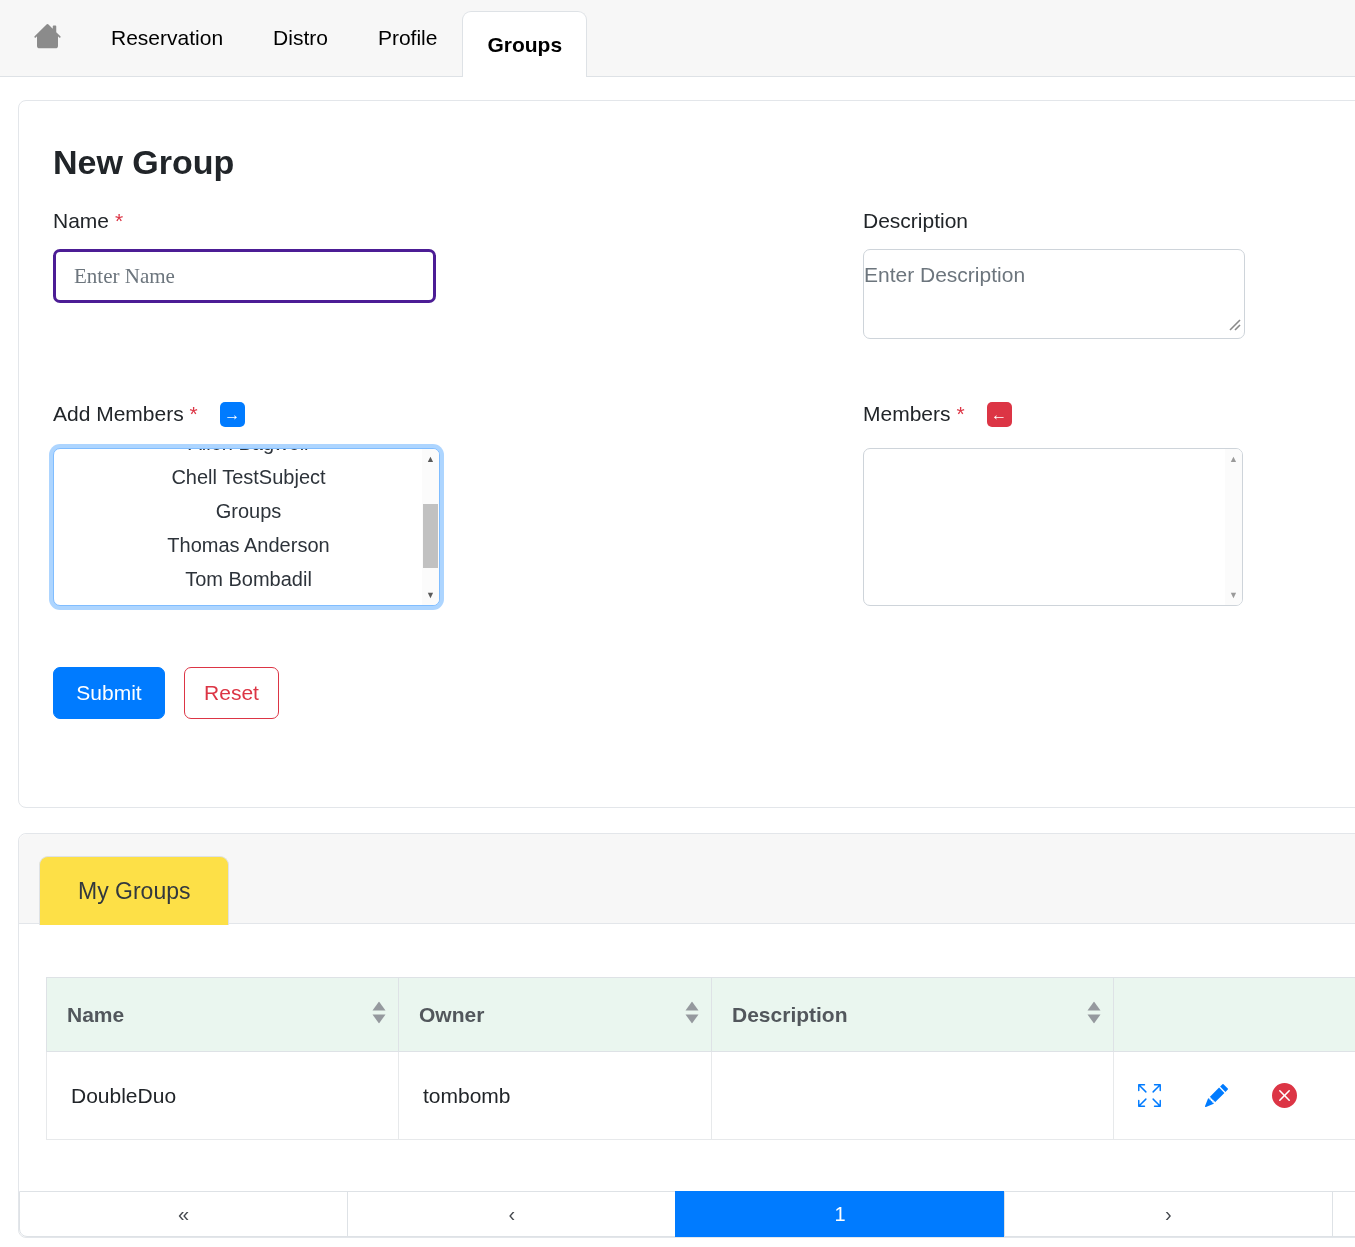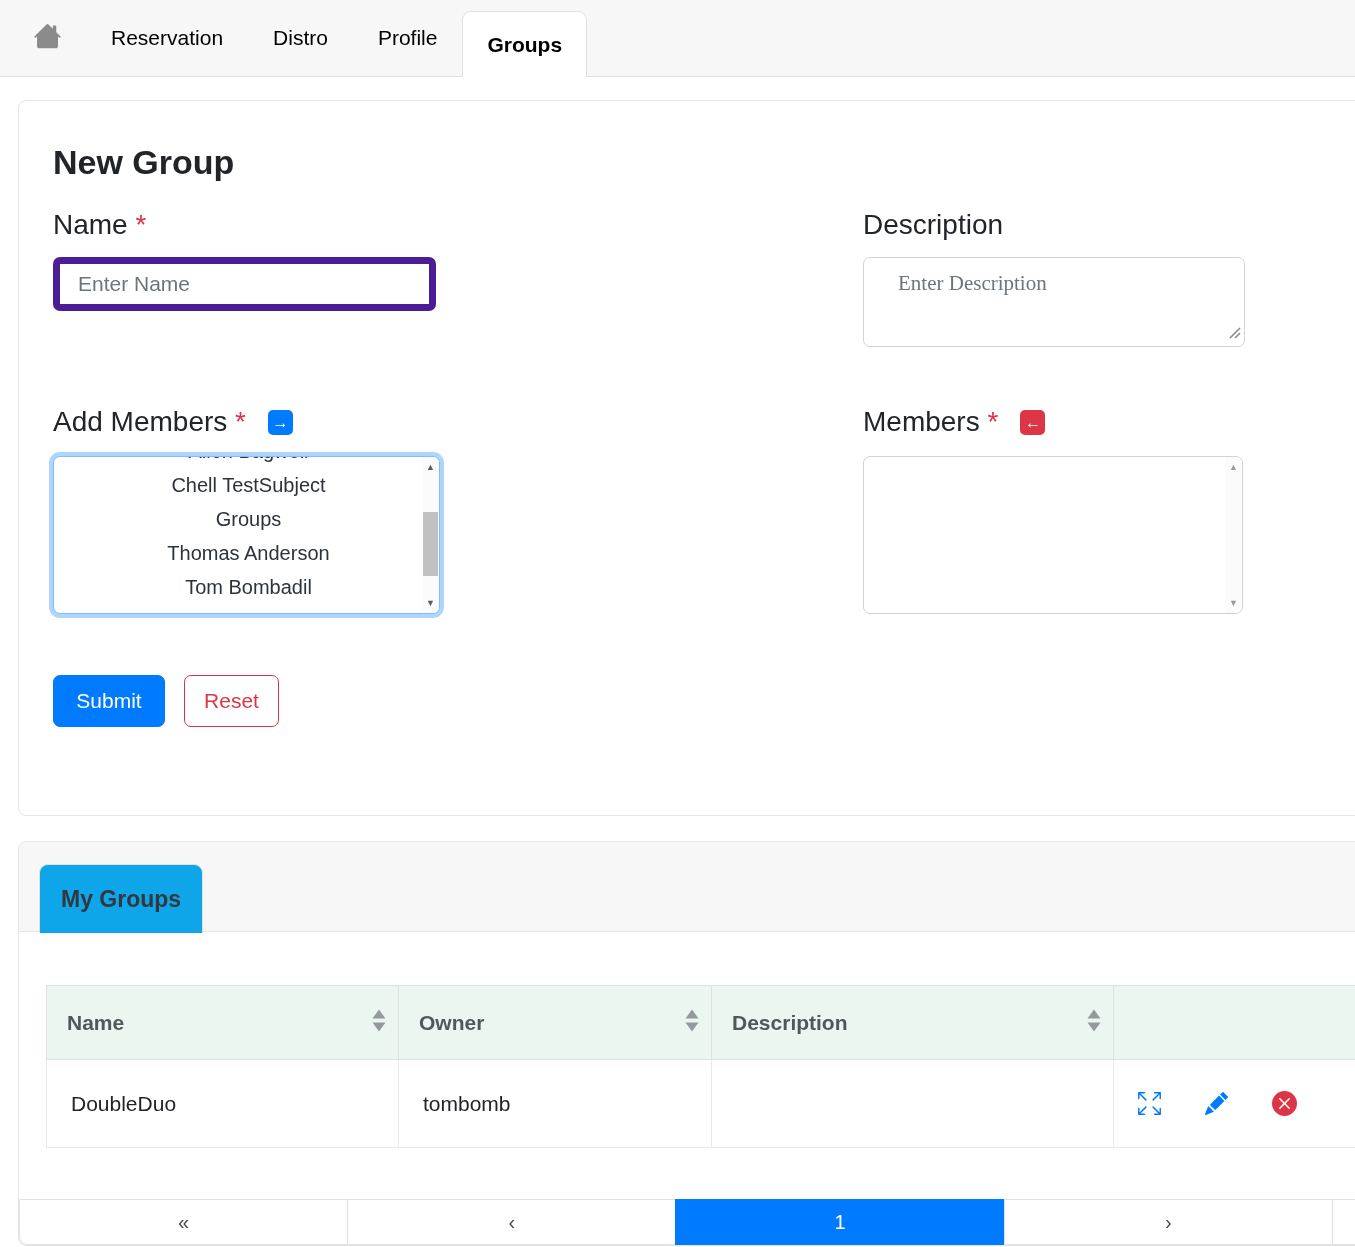--- a/index.html
+++ b/index.html
@@ -22,29 +22,29 @@
   
   .card { margin:0 18px; background:#fff; border:1px solid #e3e6ea; border-radius:8px; }
   .form-card { margin-top:23px; padding:42px 34px 88px 34px; }
 
   .page-title { font-size:34px; font-weight:600; margin:0 0 27px 0; color:#212529; }
 
   .form-row { display:flex; align-items:flex-start; }
   .col-left  { width:387px; }
   .col-right { width:382px; margin-left:423px; }
 
-  .field-label { font-size:28px; color:#212529; display:inline-block; margin-bottom:16px; }
+  .field-label { font-size:21px; color:#212529; display:inline-block; margin-bottom:16px; }
   .req { color:#dc3545; }
 
-  .text-input { width:383px; height:54px; border:7px solid #4c1d95; border-radius:7px;
-                padding:0 18px; font-size:21px; color:#212529; font-family:Liberation Sans, sans-serif; outline:none; }
+  .text-input { width:383px; height:54px; border:3px solid #4c1d95; border-radius:7px;
+                padding:0 18px; font-size:21px; color:#212529; font-family:Liberation Serif, serif; outline:none; }
   .text-input::placeholder, .textarea::placeholder { color:#6c757d; }
   .textarea-wrap { position:relative; width:382px; }
   .textarea { width:100%; height:90px; border:1px solid #ced4da; border-radius:7px;
-              padding:13px 34px; font-size:21px; color:#212529; font-family:Liberation Serif, serif;
+              padding:13px 0; font-size:21px; color:#212529; font-family:Liberation Sans, sans-serif;
               resize:none; outline:none; }
   .resize-grip { position:absolute; right:4px; bottom:8px; pointer-events:none; }
 
   .members-section { margin-top:57px; }
   .label-line { display:flex; align-items:center; margin-bottom:20px; height:28px; }
   .xfer-btn { width:25px; height:25px; border:none; border-radius:5px; margin-left:22px;
               color:#fff; font-size:16px; line-height:23px; text-align:center; padding:0; cursor:pointer;
               font-family:inherit; }
   .xfer-blue { background:#007bff; }
   .xfer-red  { background:#dc3545; }
@@ -68,22 +68,22 @@
   .btn { font-size:21px; border-radius:7px; cursor:pointer; font-family:inherit; }
   .btn-primary { width:112px; height:52px; background:#007bff; color:#fff; border:1px solid #007bff; }
   .btn-outline-danger { width:95px; height:52px; margin-left:19px; background:#fff;
                         color:#dc3545; border:1px solid #dc3545; }
 
   
   .groups-card { margin-top:25px; height:405px; display:flex; flex-direction:column; padding:0; }
   .card-header { height:90px; background:#f7f7f7; border-bottom:1px solid #e3e6ea;
                  border-radius:8px 8px 0 0; padding:22px 0 0 20px; }
   .tab-mygroups { display:inline-flex; align-items:center; height:69px; margin-bottom:-1px;
-                  padding:0 21px; background:#0ea5e9; border:1px solid #dee2e6; border-bottom:none;
-                  border-radius:9px 9px 0 0; font-size:23px; font-weight:700; color:#32383e; cursor:pointer; }
+                  padding:0 38px; background:#fde047; border:1px solid #dee2e6; border-bottom:none;
+                  border-radius:9px 9px 0 0; font-size:23px; font-weight:400; color:#32383e; cursor:pointer; }
   .card-body { flex:1; padding:53px 27px 0 27px; }
 
   table.groups { border-collapse:collapse; width:100%; table-layout:fixed; }
   .groups th { background:#eaf6ef; border:1px solid #dee2e6; height:74px; text-align:left;
                padding:0 20px; font-size:21px; font-weight:700; color:#52575c; position:relative; cursor:pointer; }
   .groups td { border:1px solid #e7e9eb; height:88px; padding:0 24px; font-size:21px; color:#212529; }
   .sort-ico { position:absolute; right:12px; top:50%; transform:translateY(-50%); }
   .actions-cell { padding-left:40px; }
   .actions { display:flex; align-items:center; gap:44px; }
   .icon-btn { background:none; border:none; padding:0; cursor:pointer; line-height:0; }

